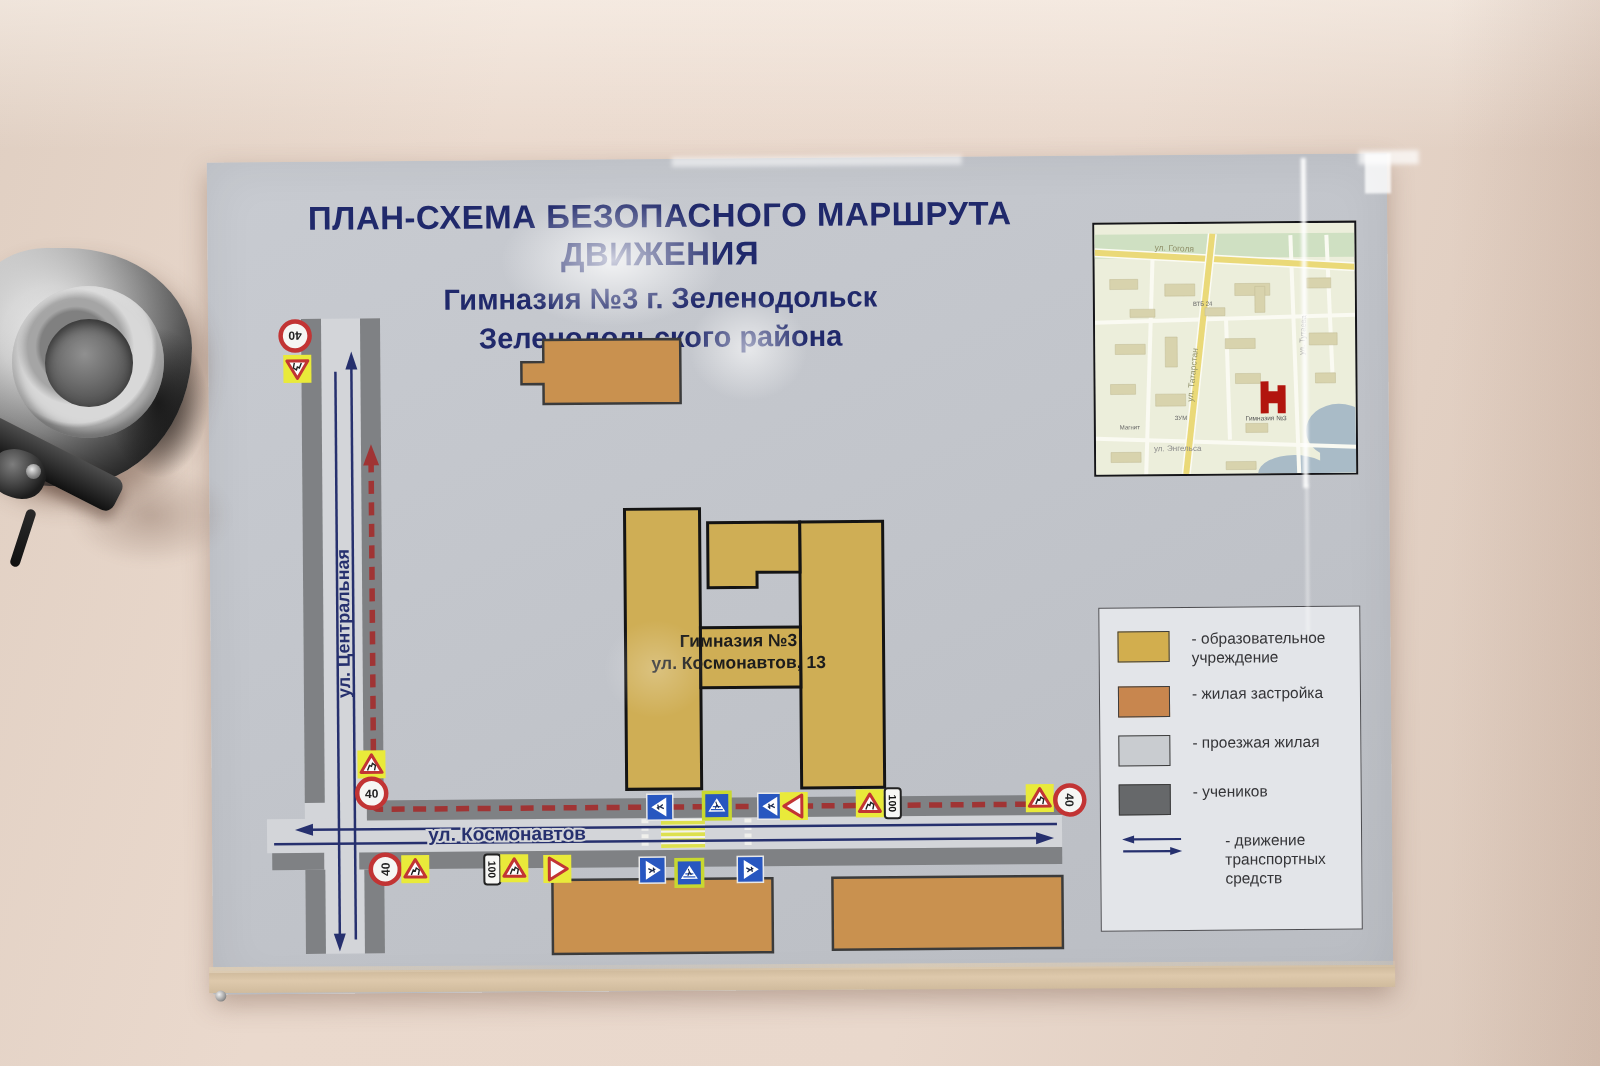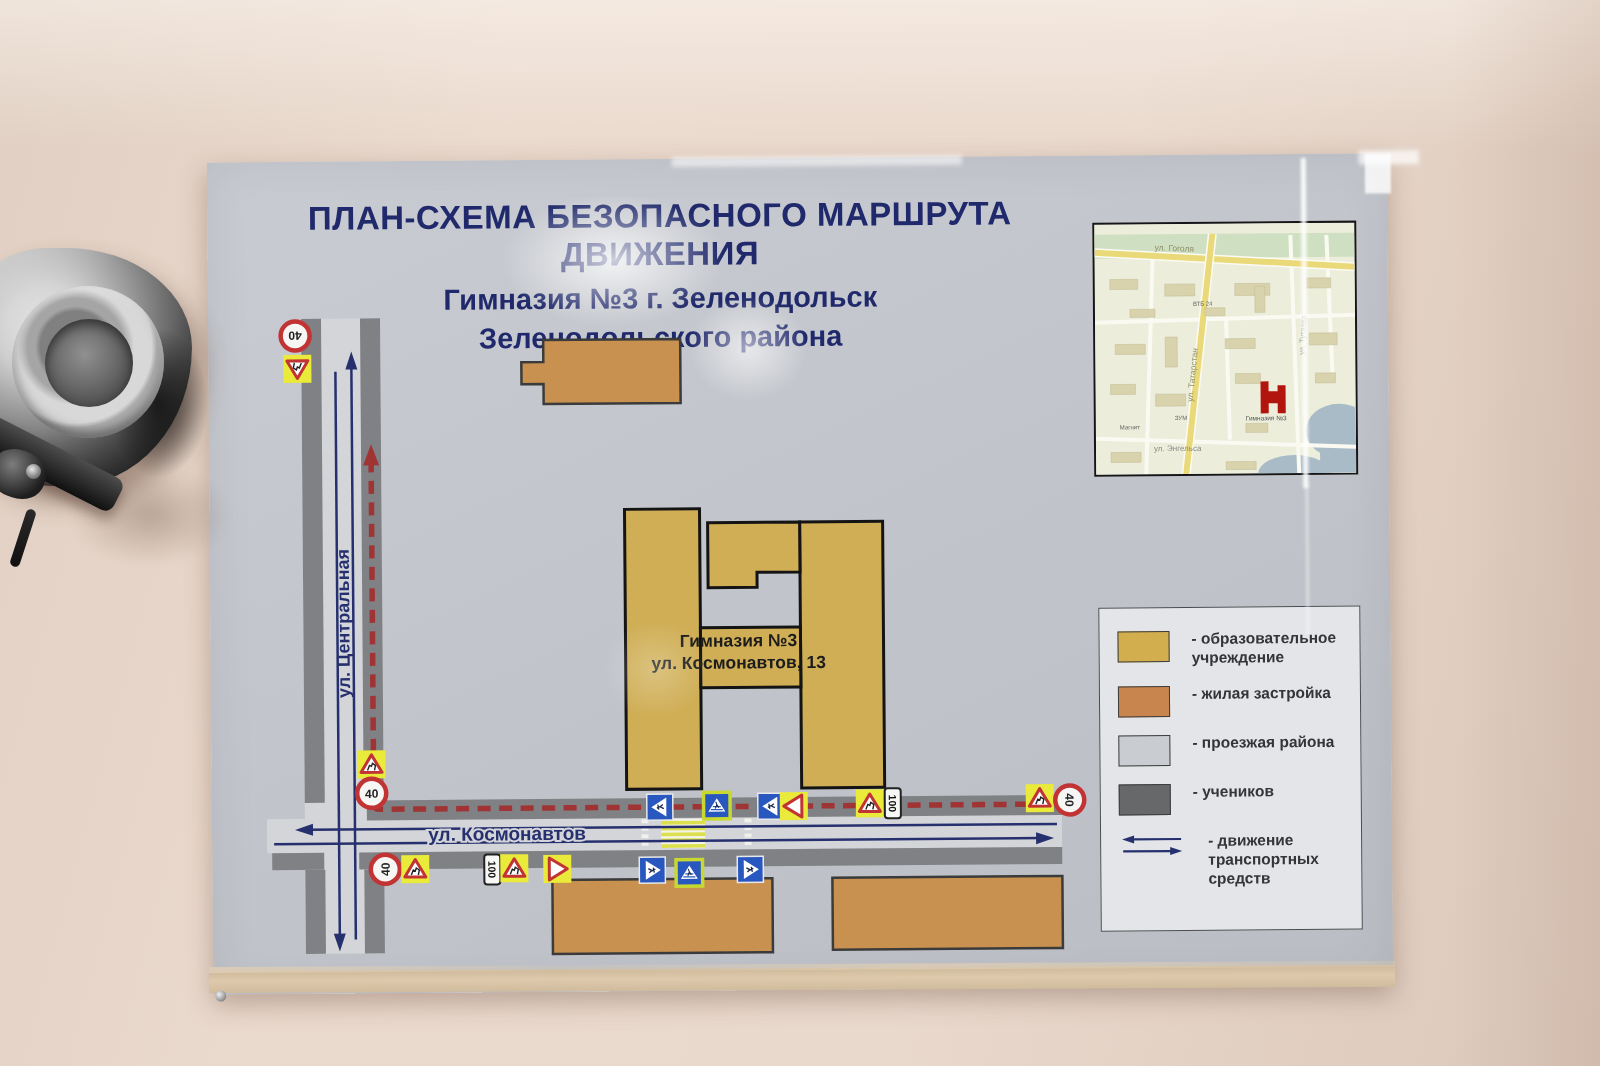--- a/index.html
+++ b/index.html
@@ -32,22 +32,22 @@
   .inset-map{position:absolute;left:885px;top:67px;width:260px;height:250px;
     border:2.5px solid #15151a;background:#eceedb;overflow:hidden;}
 
   
   .legend{position:absolute;left:888px;top:452px;width:262px;height:324px;
     background:#e3e5e9;border:1.5px solid #4c4c50;box-sizing:border-box;
     padding:22px 10px 10px 18px;}
   .legend-row{display:flex;align-items:flex-start;margin-bottom:17px;}
   .legend-sym{width:74px;flex:0 0 74px;display:flex;align-items:flex-start;}
   .legend-swatch{width:50px;height:29px;border:1.5px solid #3c3c3c;margin-top:1px;}
-  .legend-label{font-size:15.5px;line-height:1.22;color:#353538;white-space:pre-line;font-weight:700;}
-  .legend-row.indent .legend-label{margin-left:15px;}
+  .legend-label{font-size:15.5px;line-height:1.22;color:#353538;white-space:pre-line;font-weight:400;}
+  .legend-row.indent .legend-label{margin-left:32px;}
 
   
   .glare{position:absolute;pointer-events:none;}
   .g1{left:250px;top:8px;width:310px;height:185px;
       background:radial-gradient(closest-side,rgba(255,255,255,.78),rgba(255,255,255,0) 72%);}
   .g2{left:455px;top:115px;width:170px;height:150px;
       background:radial-gradient(closest-side,rgba(255,255,255,.6),rgba(255,255,255,0) 70%);}
   .g3{left:370px;top:440px;width:150px;height:140px;
       background:radial-gradient(closest-side,rgba(255,255,255,.25),rgba(255,255,255,0) 70%);}
   .g4{left:1094px;top:4px;width:5px;height:330px;background:rgba(255,255,255,.9);filter:blur(1.5px);}
@@ -351,21 +351,21 @@
         <div class="legend-row">
           <div class="legend-sym">
             <div class="legend-swatch" style="background: rgb(200, 134, 78);"></div>
           </div>
           <div class="legend-label">- жилая застройка</div>
         </div>
         <div class="legend-row">
           <div class="legend-sym">
             <div class="legend-swatch" style="background: rgb(201, 204, 208);"></div>
           </div>
-          <div class="legend-label">- проезжая района</div>
+          <div class="legend-label">- проезжая жилая</div>
         </div>
         <div class="legend-row">
           <div class="legend-sym">
             <div class="legend-swatch" style="background: rgb(102, 104, 106);"></div>
           </div>
           <div class="legend-label">- учеников</div>
         </div>
         <div class="legend-row indent">
           <div class="legend-sym">
             <svg width="66" height="28">

